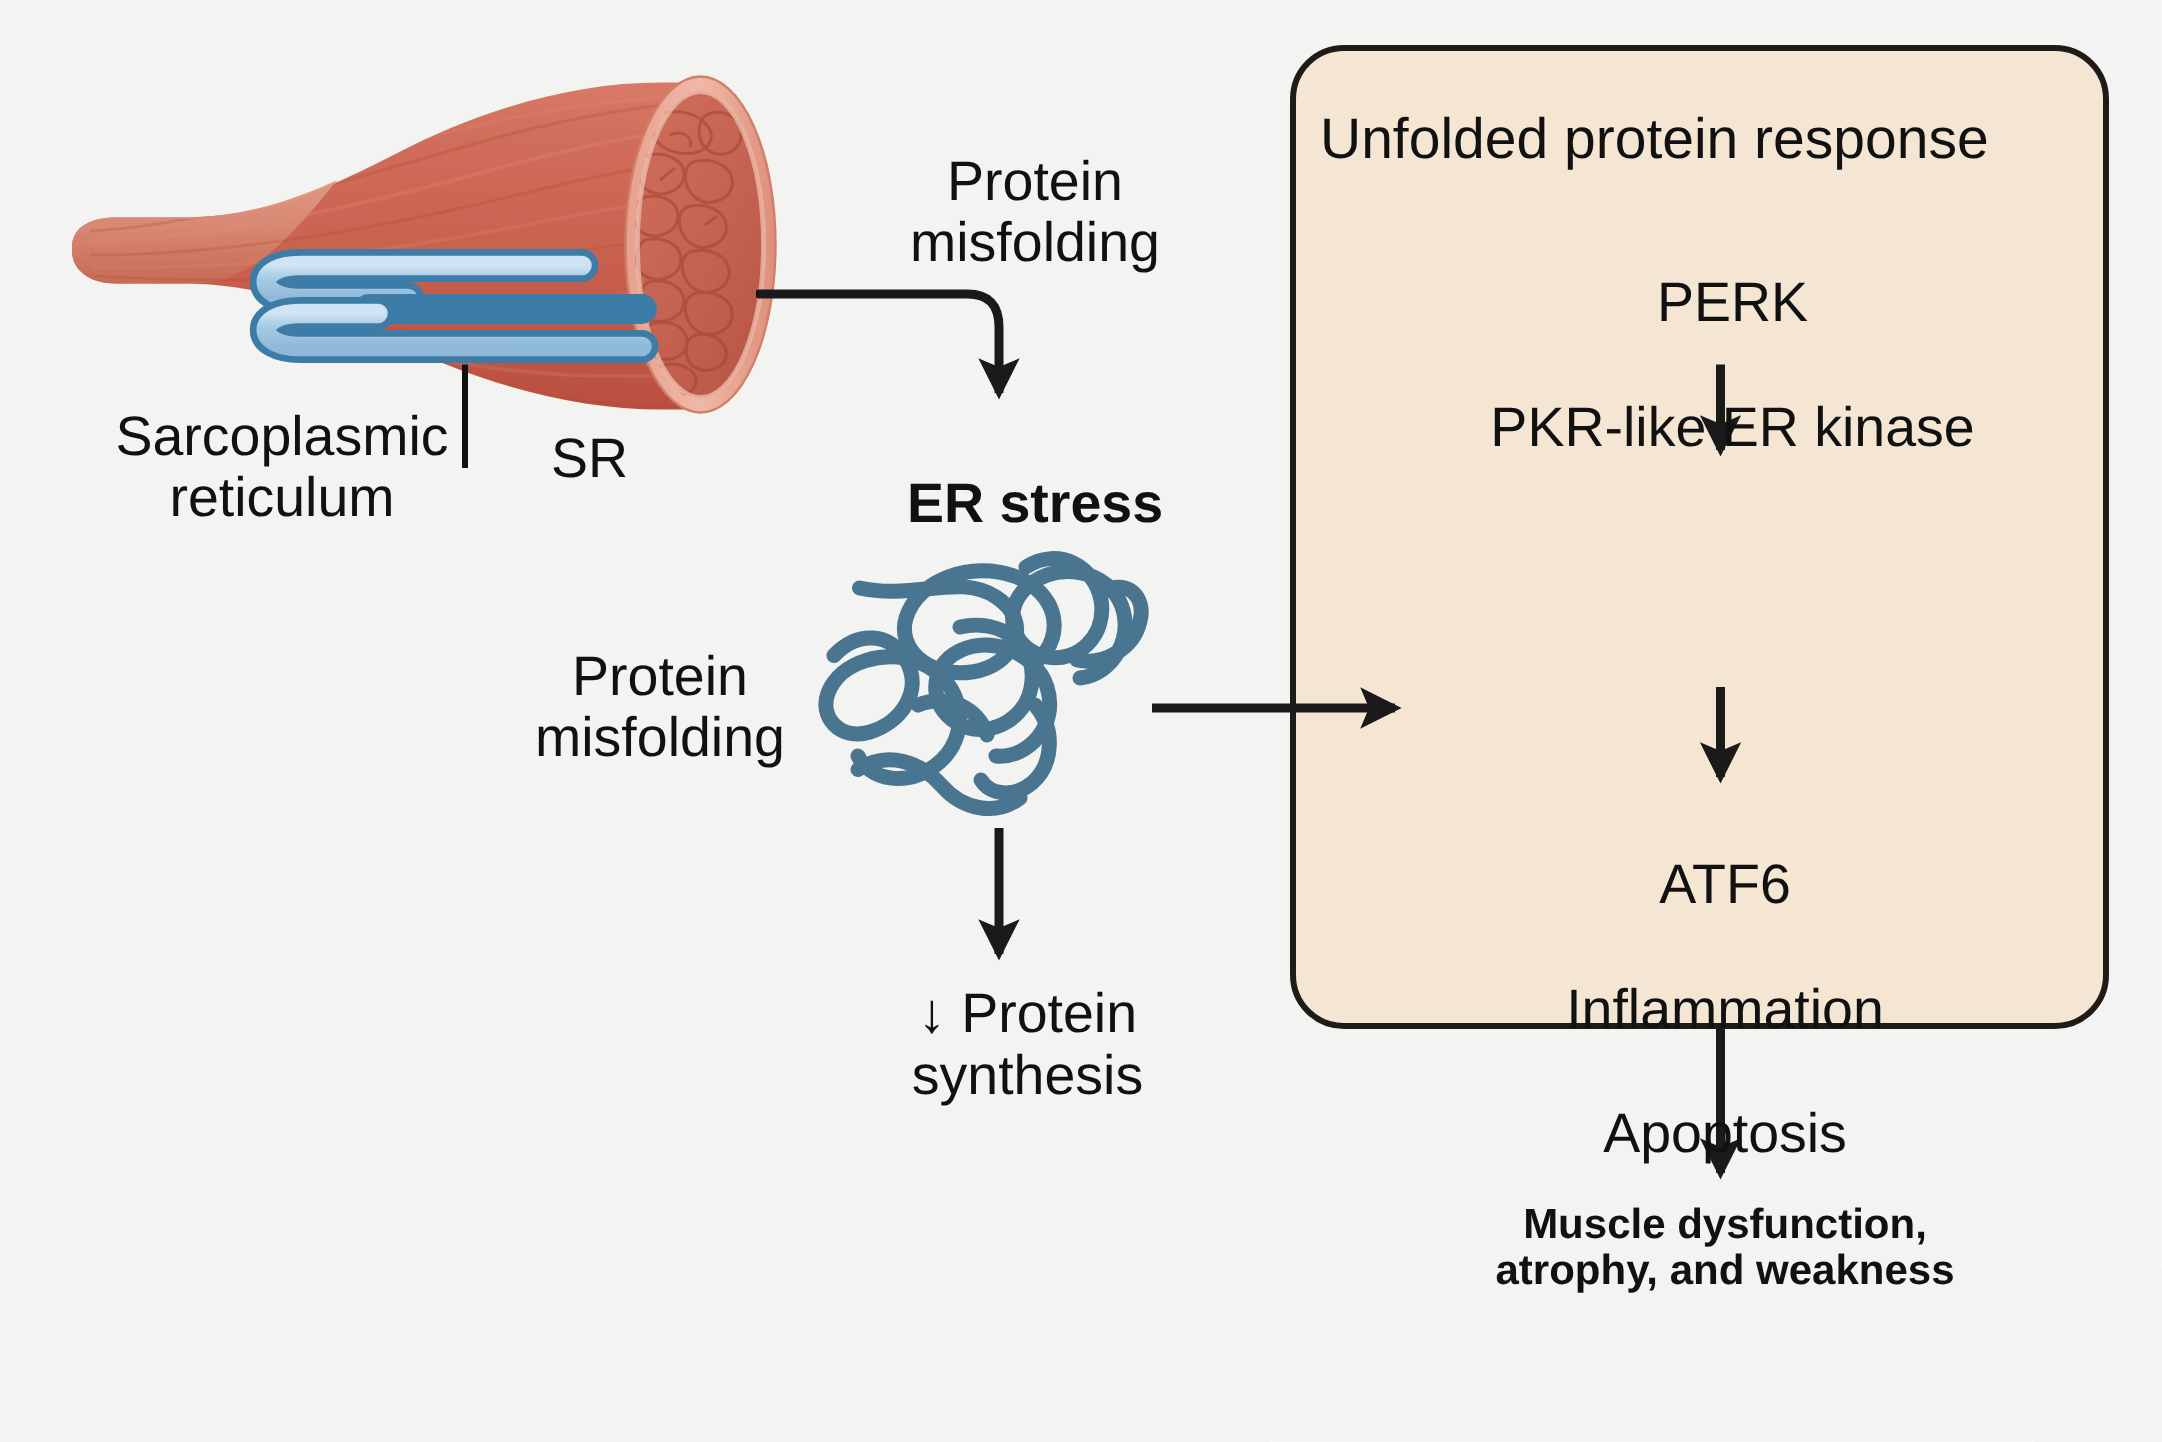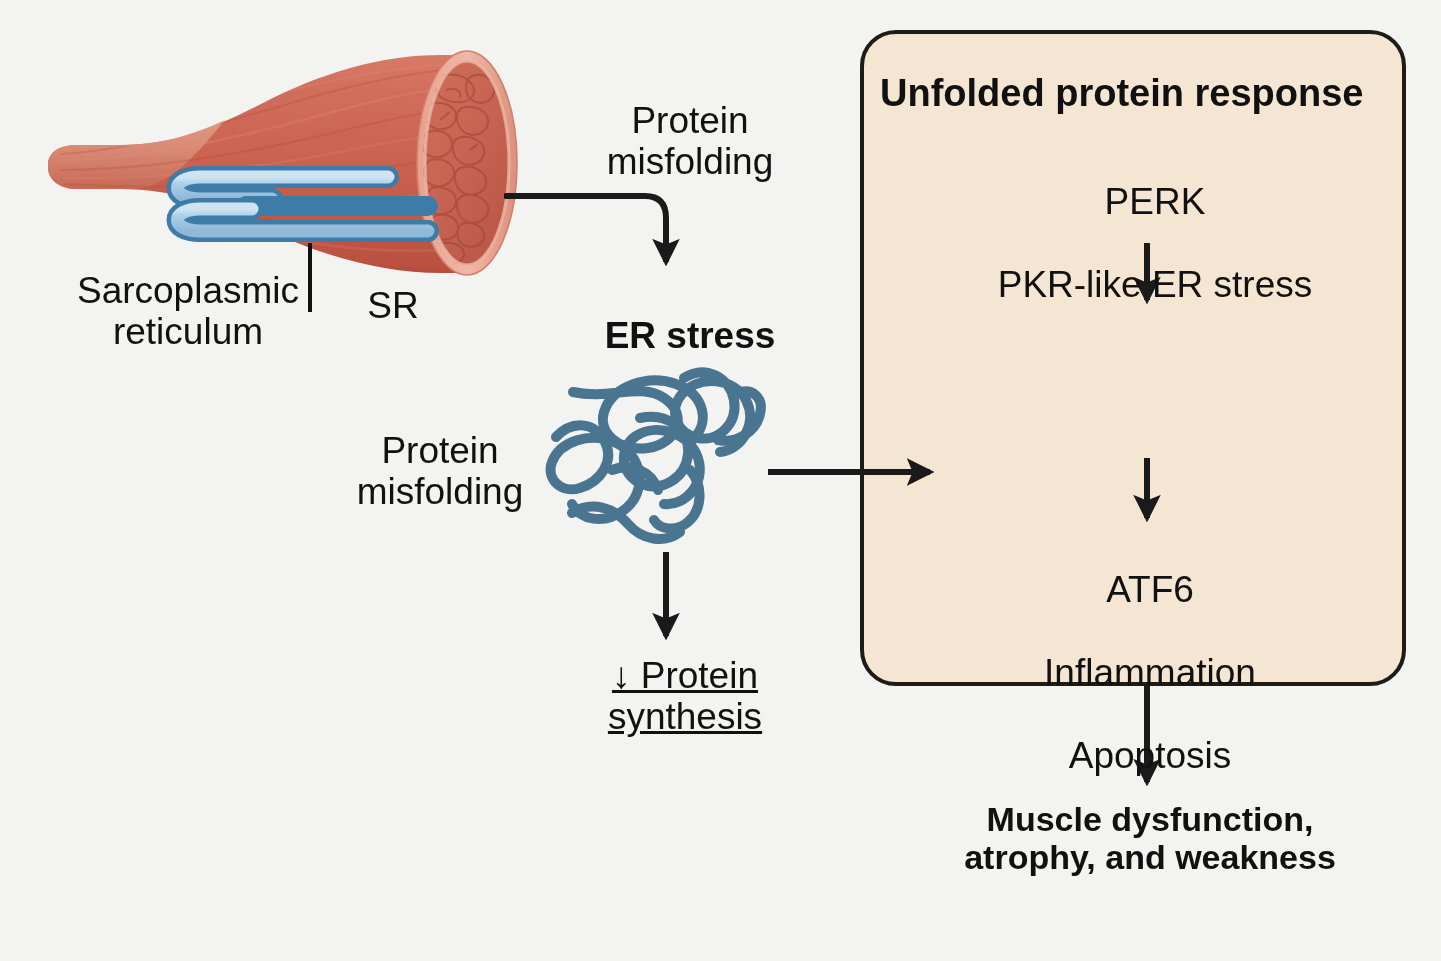--- a/index.html
+++ b/index.html
@@ -47,41 +47,40 @@
     left: 565px; top: 315px; width: 250px;
     font-size: 37px; font-weight: bold;
   }
   #label-protein-misfolding-mid {
     left: 320px; top: 430px; width: 240px;
     font-size: 37px;
   }
   #label-protein-synthesis {
     left: 555px; top: 655px; width: 260px;
     font-size: 37px;
-    text-decoration: underline;
   }
   #label-upr-title {
     left: 880px; top: 72px; width: 510px;
-    font-size: 38px; font-weight: bold; text-align: left;
+    font-size: 38px; font-weight: normal; text-align: left;
   }
   #label-perk {
     left: 950px; top: 140px; width: 410px;
     font-size: 37px;
   }
   #label-ire1a {
     left: 910px; top: 312px; width: 480px;
     font-size: 37px;
   }
   #label-atf6 {
     left: 930px; top: 528px; width: 440px;
     font-size: 37px;
   }
   #label-muscle-outcome {
     left: 880px; top: 800px; width: 540px;
-    font-size: 34px; font-weight: bold;
+    font-size: 28px; font-weight: bold;
   }
 </style>
 </head>
 <body>
 
 <div id="figure">
 
   <svg class="layer" viewBox="0 0 1441 961">
     <defs>
       <linearGradient id="gFiberV" x1="0" y1="0" x2="0" y2="1">
@@ -253,21 +252,21 @@
   <div class="lbl" id="label-protein-misfolding-mid">Protein
 misfolding</div>
 
   <div class="lbl" id="label-protein-synthesis">↓ Protein
 synthesis</div>
 
   <div class="lbl" id="label-upr-title">Unfolded protein response</div>
 
   <div class="lbl" id="label-perk">
     <div>PERK</div>
-    <div>PKR-like ER stress</div>
+    <div>PKR-like ER kinase</div>
   </div>
 
 
   <div class="lbl" id="label-atf6">
     <div>ATF6</div>
     <div>Inflammation</div>
     <div>Apoptosis</div>
   </div>
 
   <div class="lbl" id="label-muscle-outcome">Muscle dysfunction,

